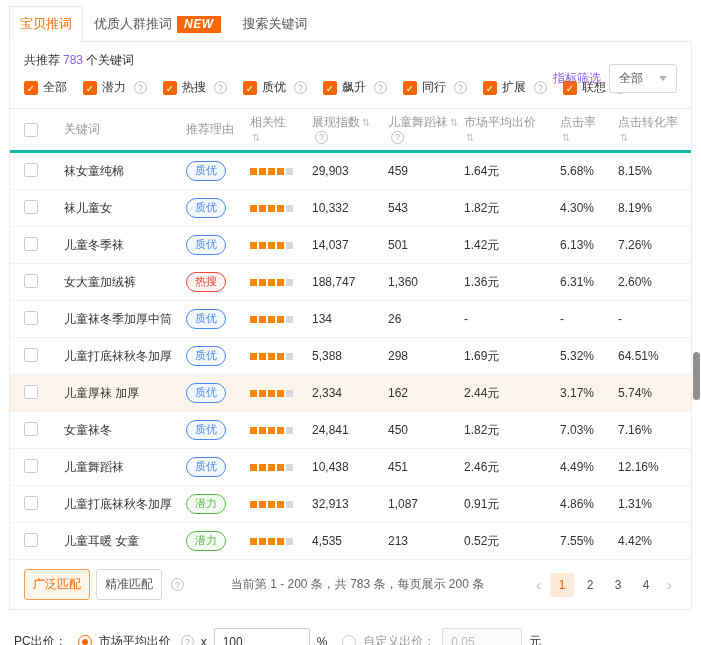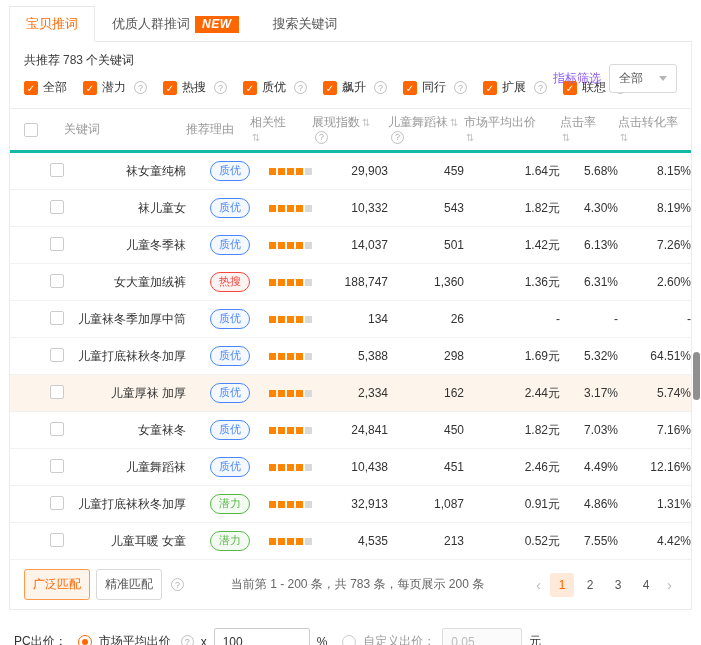--- a/index.html
+++ b/index.html
@@ -2,33 +2,33 @@
 <html><head>
 <meta charset="utf-8">
 <style>
   * { box-sizing: border-box; margin: 0; padding: 0; }
   html, body { width: 701px; height: 645px; overflow: hidden; background: #fff;
     font-family: "Liberation Sans", "DejaVu Sans", sans-serif; font-size: 12px; color: #333; }
   body { position: relative; padding: 6px 9px 0 9px; }
 
   
   .tabbar { display: flex; align-items: flex-end; border-bottom: 1px solid #e8e8e8; }
-  .tab { padding: 8px 16px; color: #555; cursor: pointer; display: flex; align-items: center; gap: 5px;
+  .tab { padding: 8px 10px; color: #555; cursor: pointer; display: flex; align-items: center; gap: 5px;
     border: 1px solid transparent; border-bottom: none; background: #fff; font-size: 13px; }
   .tab.active { color: #ff6600; border-color: #e8e8e8; margin-bottom: -1px; border-bottom: 1px solid #fff; }
   .new-badge { background: #ff6600; color: #fff; font-size: 12px; font-weight: bold; font-style: italic;
     padding: 1px 7px 2px 7px; border-radius: 0; letter-spacing: .5px; }
 
   
   .panel { border: 1px solid #ececec; border-top: none; }
 
   
   .filter-section { padding: 10px 14px 12px 14px; border-bottom: 1px solid #ececec; position: relative; }
   .summary { margin-bottom: 10px; color: #333; }
-  .summary .count { color: #404040; margin: 16px 3px; }
+  .summary .count { color: #8b5cf6; margin: 16px 3px; }
   .filter-row { display: flex; align-items: center; flex-wrap: nowrap; }
   .filter-item { display: inline-flex; align-items: center; gap: 5px; margin-right: 16px; cursor: pointer; }
   .f-label { color: #333; }
   .metric-filter { position: absolute; right: 14px; top: 22px; display: flex; align-items: center; gap: 8px; }
   .metric-label { color: #8b5cf6; }
   .select-box { display: inline-flex; align-items: center; justify-content: space-between; gap: 10px;
     border: 1px solid #d9d9d9; border-radius: 3px; padding: 5px 9px; min-width: 68px; color: #555; cursor: pointer; background: #fff; }
   .caret-down { width: 0; height: 0; border-left: 4px solid transparent; border-right: 4px solid transparent;
     border-top: 5px solid #b5b5b5; display: inline-block; }
 
@@ -44,21 +44,21 @@
   .radio.checked { border-color: #ff6600; }
   .radio.checked::after { content: ""; position: absolute; left: 3px; top: 3px; width: 6px; height: 6px;
     border-radius: 50%; background: #ff6600; }
 
   
   .grid-row { display: grid; grid-template-columns: 40px 122px 64px 62px 76px 76px 96px 58px 1fr;
     align-items: center; padding-left: 14px; }
   .thead { height: 44px; border-bottom: 3px solid #14b8a6; color: #999; }
   .th { display: flex; flex-direction: column; align-items: flex-start; gap: 2px; line-height: 13px; }
   .th .line1 { display: flex; align-items: center; }
-  .trow { height: 37px; border-bottom: 1px solid #f2f2f2; background: #fff; text-align: right; }
+  .trow { height: 37px; border-bottom: 1px solid #f2f2f2; background: #fff; }
   .trow.highlight { background: #fdf5ec; }
   .td { color: #333; white-space: nowrap; overflow: hidden; }
   .badge { display: inline-block; padding: 1px 8px 2px 8px; border-radius: 10px; font-size: 11px;
     border: 1px solid; background: #fff; }
   .badge-quality  { color: #4a86f7; border-color: #4a86f7; background: #f4f8ff; }
   .badge-hot      { color: #f0483e; border-color: #f0483e; background: #fff3f2; }
   .badge-potential{ color: #57b848; border-color: #57b848; background: #f4fbf2; }
   .bars { display: inline-flex; gap: 2px; }
   .bar { width: 7px; height: 7px; background: #d9d9d9; display: inline-block; }
   .bar.on { background: #ff8400; }

